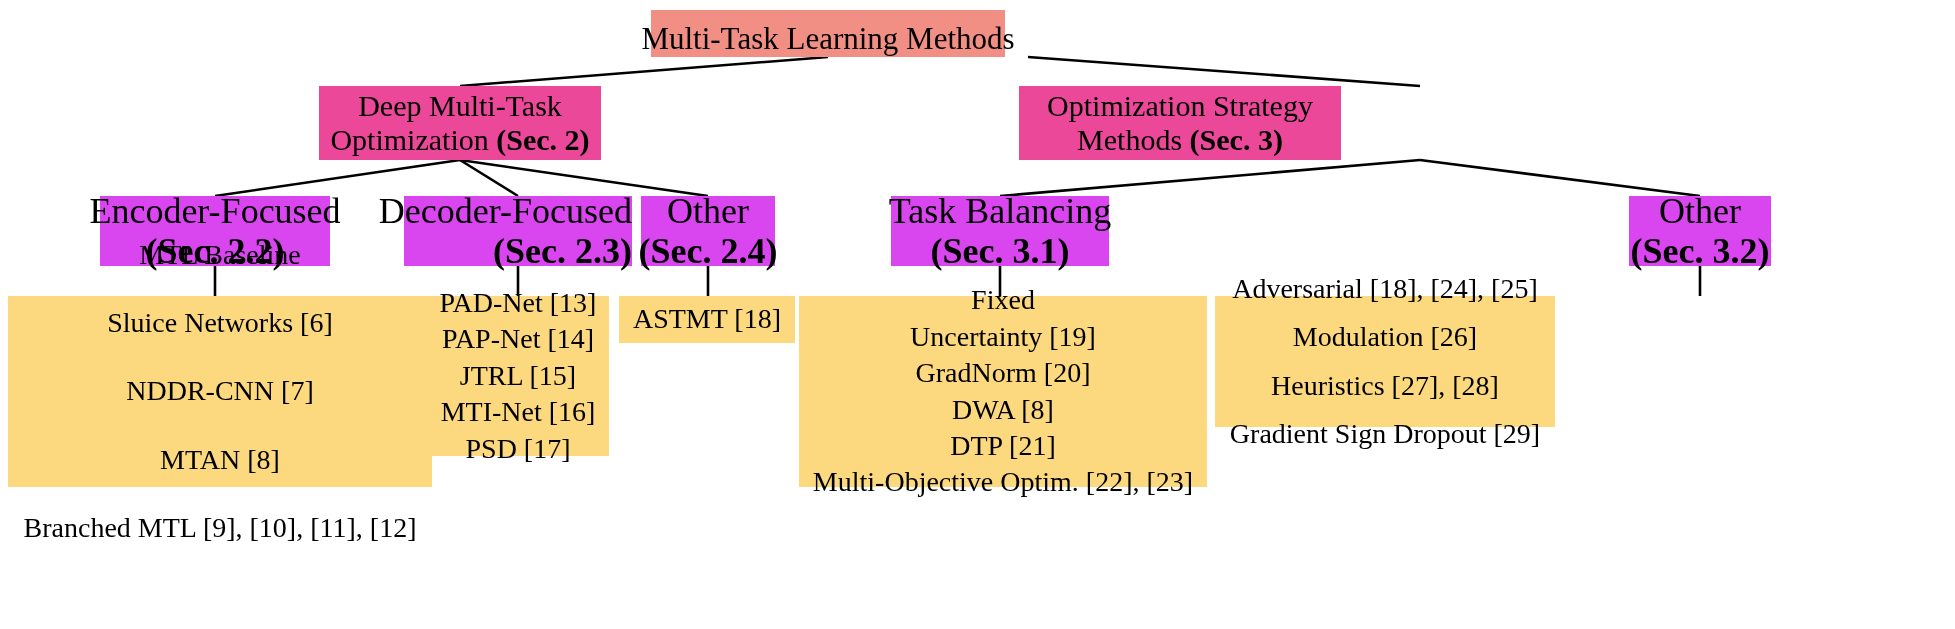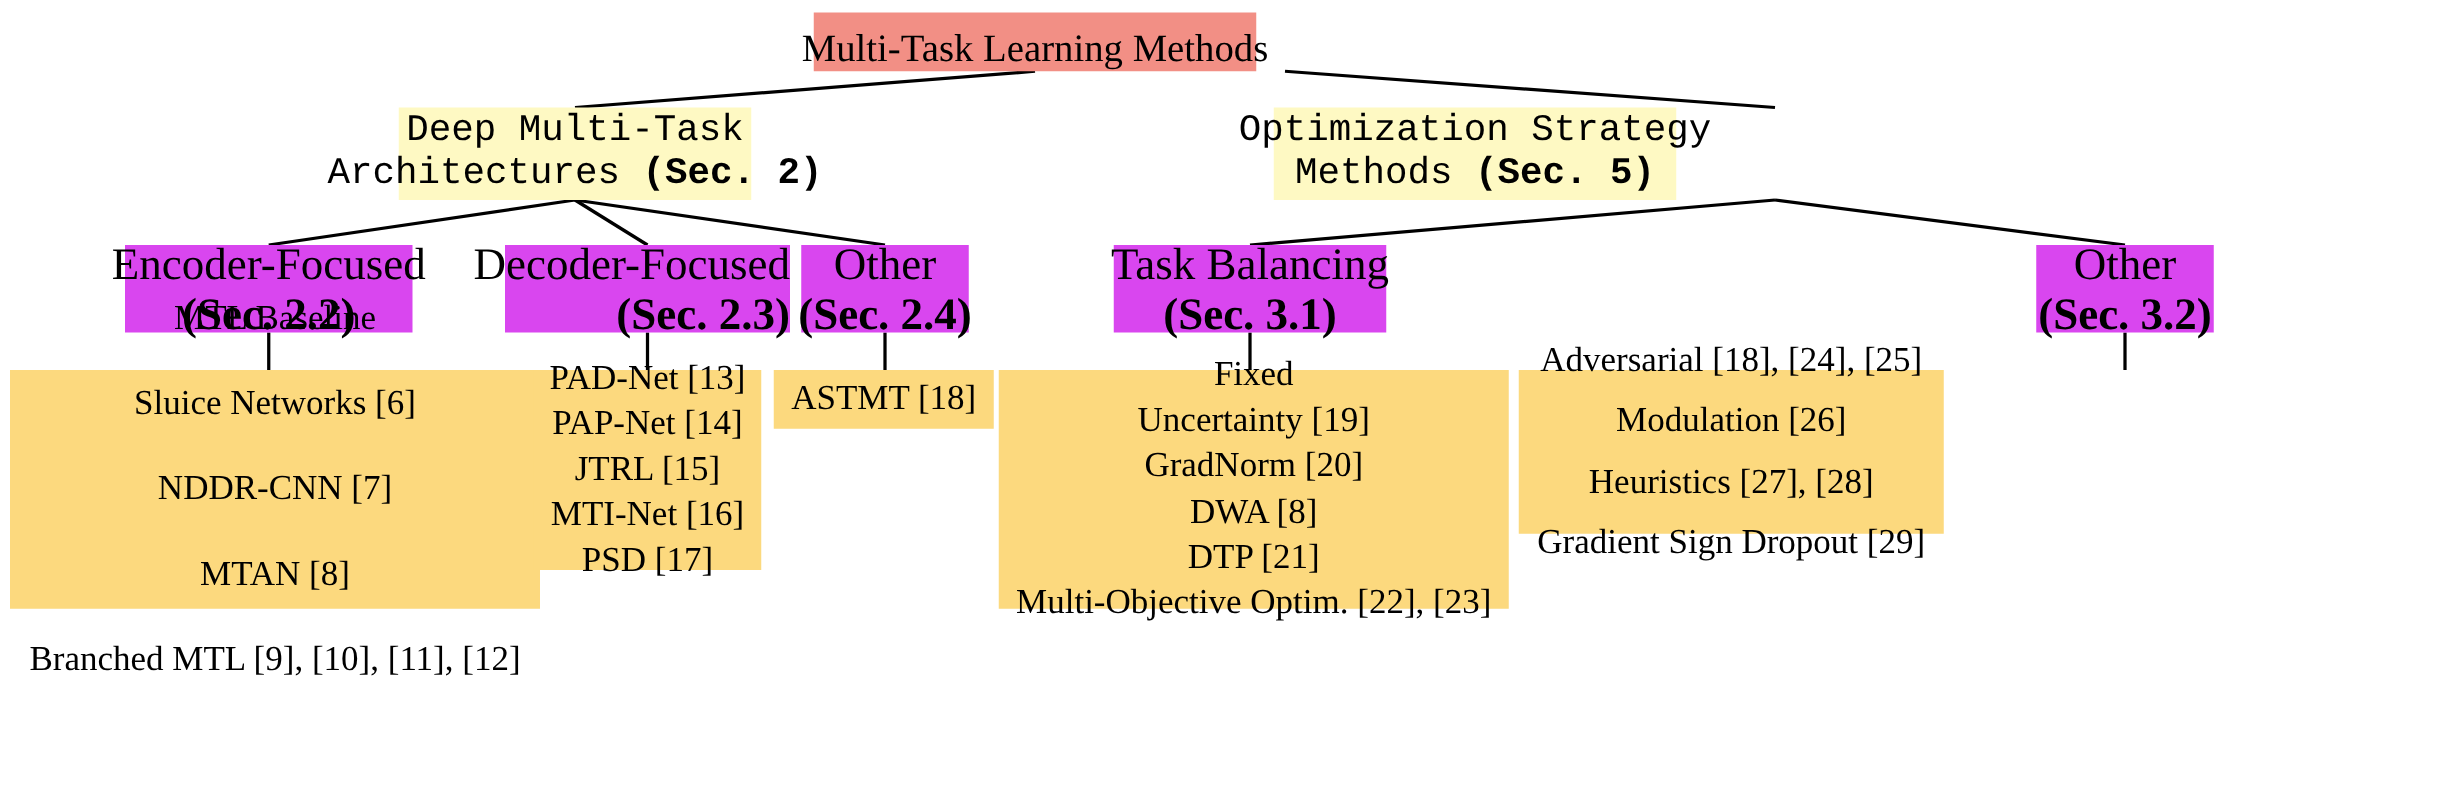--- a/index.html
+++ b/index.html
@@ -16,21 +16,21 @@
     position:absolute;
     box-sizing:border-box;
     display:flex;flex-direction:column;
     align-items:center;justify-content:center;
     text-align:center;
     line-height:1.12;
     white-space:nowrap;
     z-index:2;
   }
   .root{background:#F28F85;font-size:31px;}
-  .lvl2{background:#fef9c3;font-size:30px;font-family:Liberation Mono, monospace;}
+  .lvl2{background:#ec4899;font-size:30px;}
   .lvl3{background:#d946ef;font-size:36px;}
   .leaf{background:#FCD97E;font-size:28px;line-height:1.30;}
   .secref{font-weight:bold;}
   .leaf .row{display:block;}
 </style>
 </head>
 <body>
 
 <div id="stage">
 
@@ -54,26 +54,26 @@
       <line x1="1700" y1="266" x2="1700" y2="296"></line>
     </g>
   </svg>
 
   <div class="node root" style="left:651px;top:10px;width:354px;height:47px;justify-content:flex-end;">
     <span>Multi-Task Learning Methods</span>
   </div>
 
   <div class="node lvl2" style="left:319px;top:86px;width:282px;height:74px;">
     <span>Deep Multi-Task</span>
-    <span><span>Architectures</span> <span class="secref">(Sec. 2)</span></span>
+    <span><span>Optimization</span> <span class="secref">(Sec. 2)</span></span>
   </div>
 
   <div class="node lvl2" style="left:1019px;top:86px;width:322px;height:74px;">
     <span>Optimization Strategy</span>
-    <span><span>Methods</span> <span class="secref">(Sec. 5)</span></span>
+    <span><span>Methods</span> <span class="secref">(Sec. 3)</span></span>
   </div>
 
   <div class="node lvl3" style="left:100px;top:196px;width:230px;height:70px;">
     <span>Encoder-Focused</span>
     <span class="secref">(Sec. 2.2)</span>
   </div>
 
   <div class="node lvl3" style="left:404px;top:196px;width:228px;height:70px;align-items:flex-end;">
     <span>Decoder-Focused</span>
     <span class="secref">(Sec. 2.3)</span>

